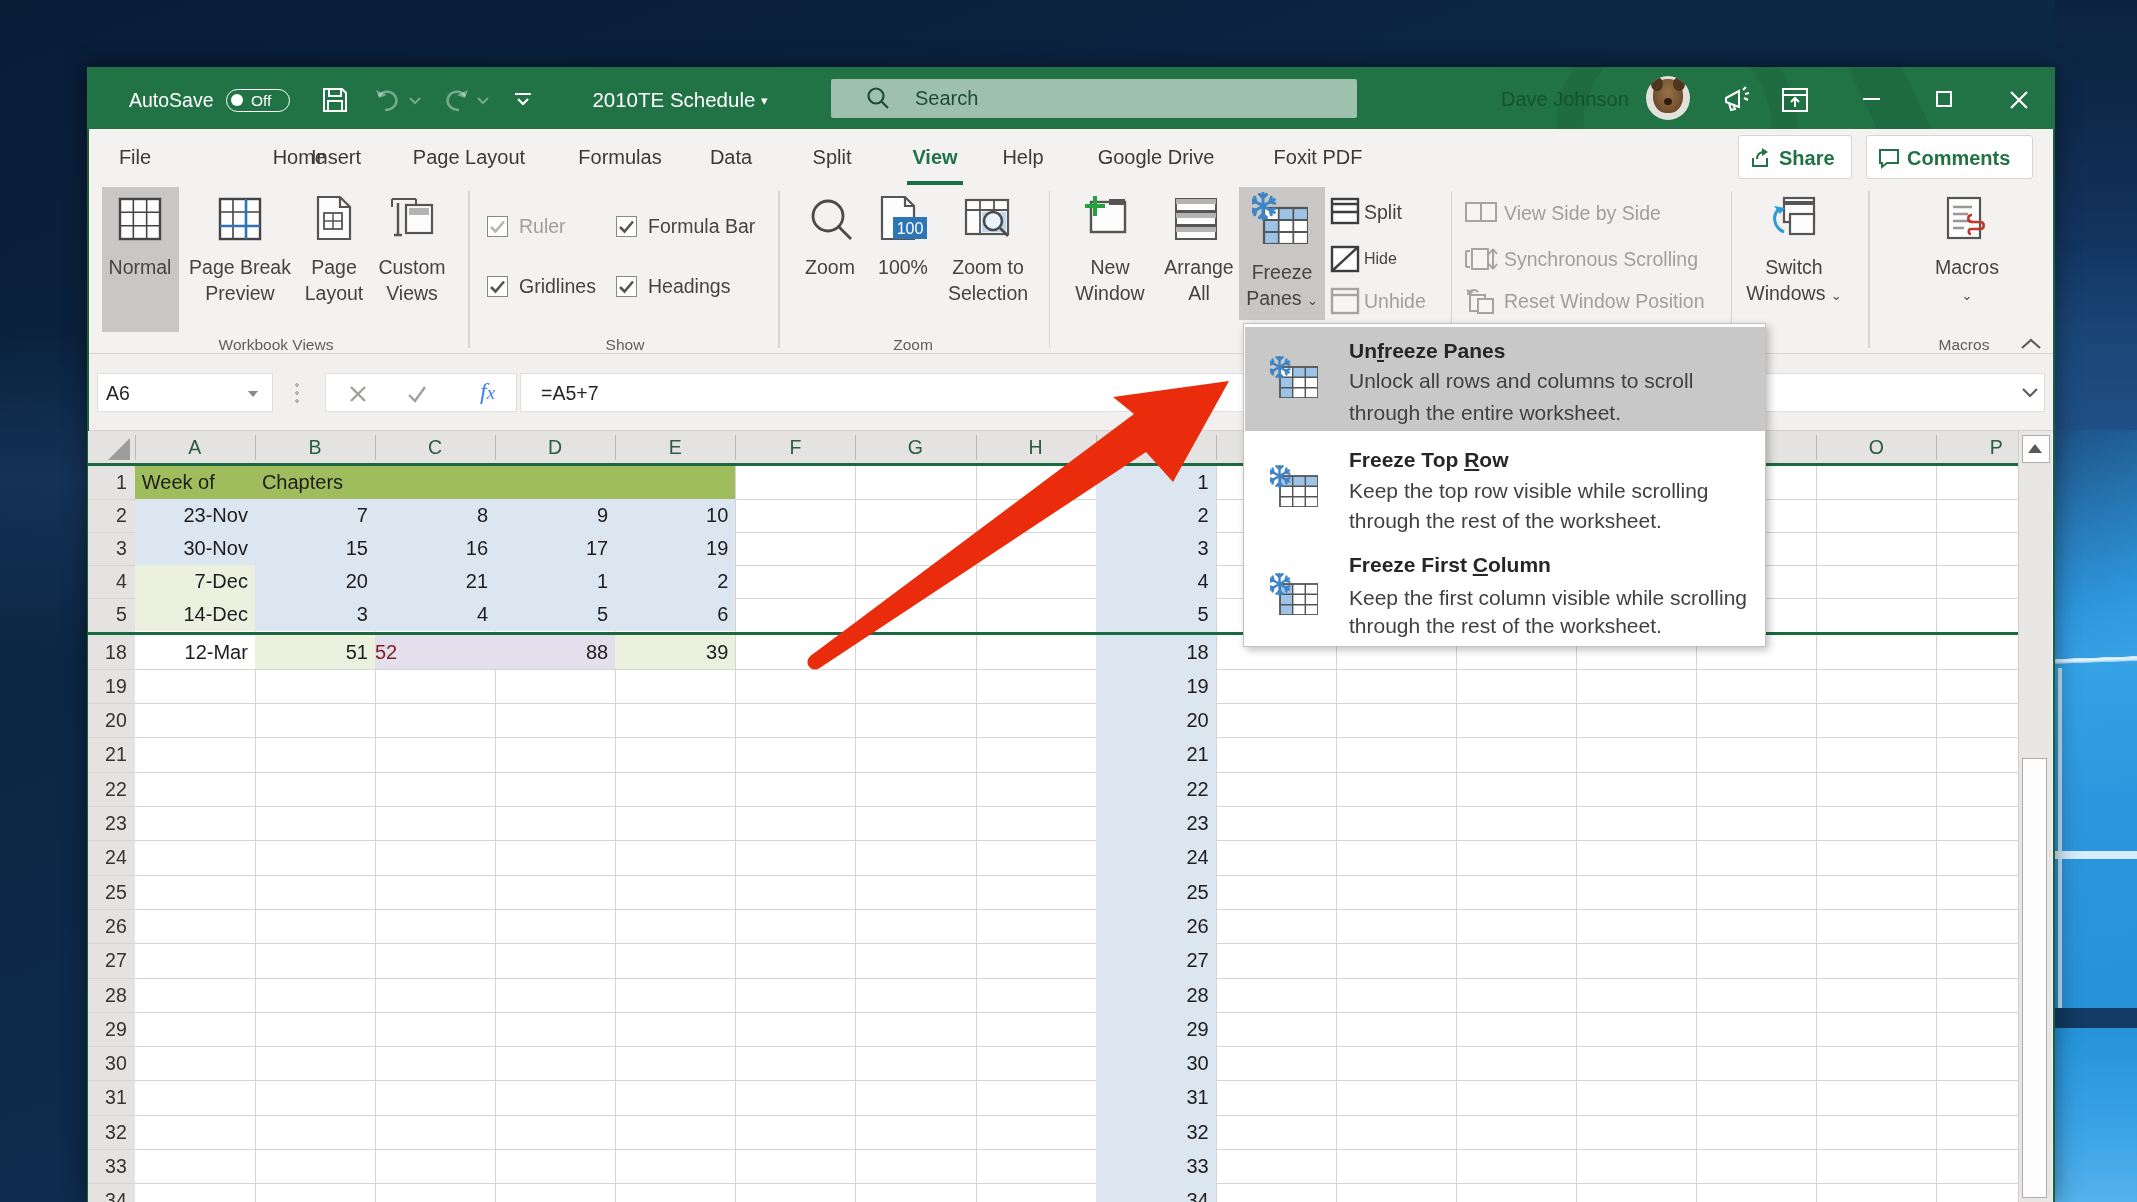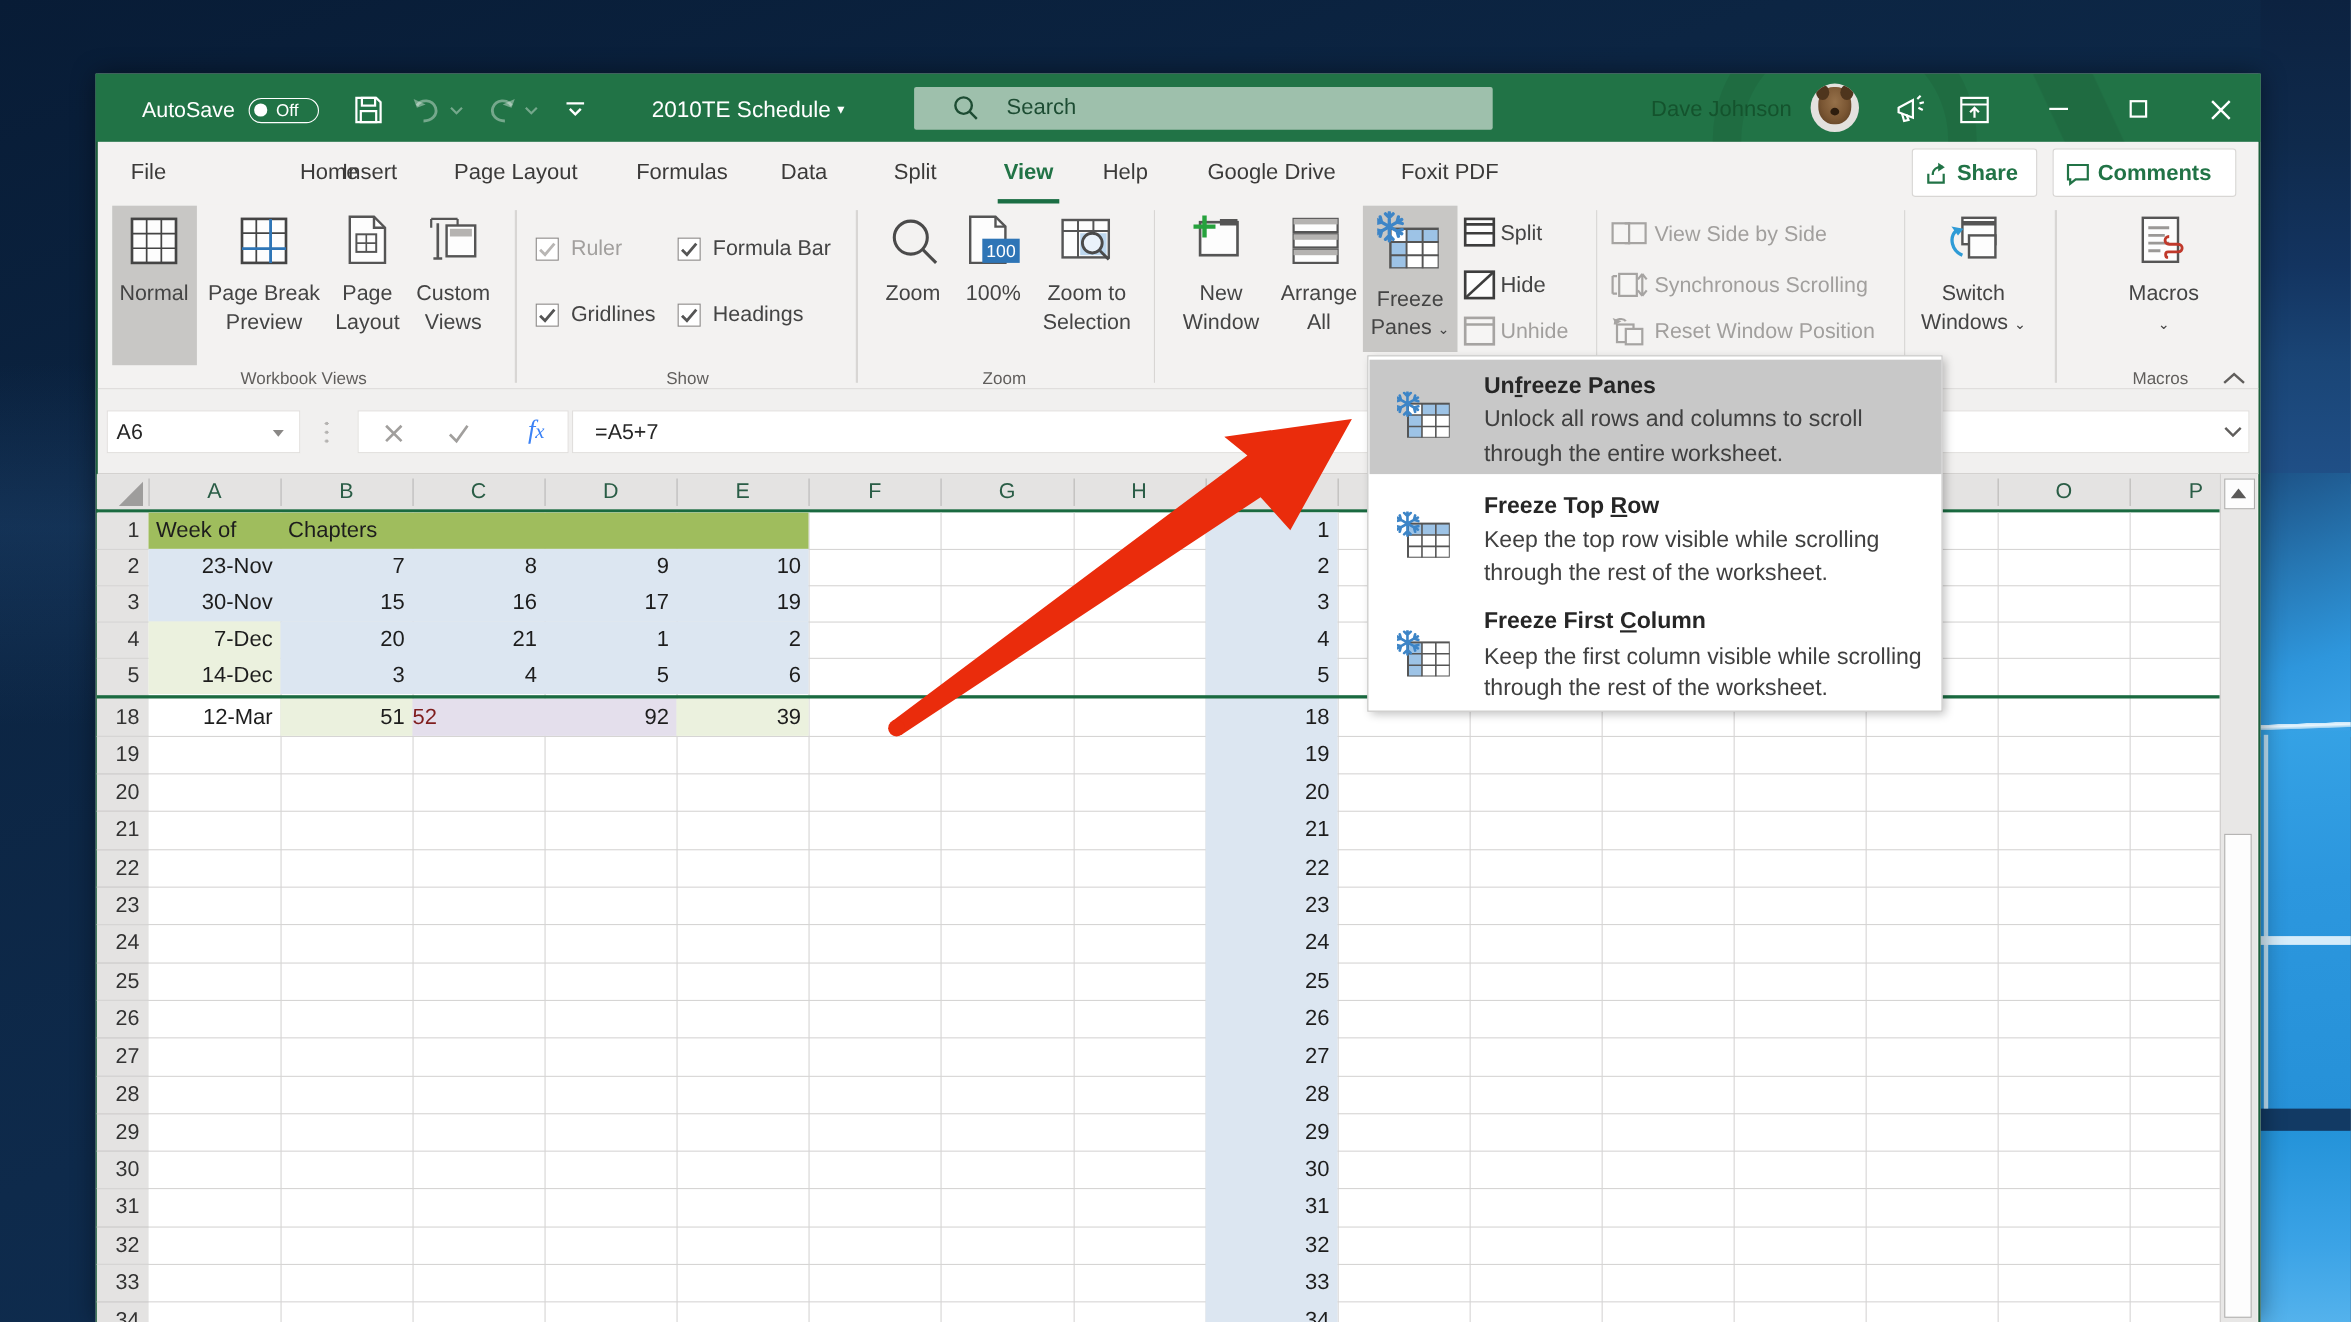--- a/index.html
+++ b/index.html
@@ -211,21 +211,21 @@
 <div class="a" style="left:1232px;top:259px;width:100px;color:#444;font-size:19.5px;line-height:26px;text-align:center">Freeze<br>Panes <span style="font-size:13px">⌄</span></div>
 <svg width="30" height="28" viewBox="0 0 30 28" style="position:absolute;left:1330px;top:197px">
     <rect x="2" y="2" width="26" height="24" fill="#fdfdfd" stroke="#3d3d3d" stroke-width="2.4"></rect>
     <path d="M2 7H28M2 15H28" stroke="#3d3d3d" stroke-width="2.4"></path>
   </svg>
 <div class="a" style="left:1364px;top:199px;width:100px;color:#444;font-size:19.5px;line-height:26px">Split</div>
 <svg width="30" height="28" viewBox="0 0 30 28" style="position:absolute;left:1330px;top:245px">
     <rect x="2" y="2" width="26" height="24" fill="#fdfdfd" stroke="#3d3d3d" stroke-width="2.4"></rect>
     <path d="M2 26L28 2" stroke="#3d3d3d" stroke-width="2.4"></path>
   </svg>
-<div class="a" style="left:1364px;top:246px;width:100px;color:#444;font-size:20px;line-height:26px">Hide</div>
+<div class="a" style="left:1364px;top:246px;width:100px;color:#444;font-size:16px;line-height:26px">Hide</div>
 <svg width="30" height="28" viewBox="0 0 30 28" style="position:absolute;left:1330px;top:287px">
     <rect x="2" y="2" width="26" height="24" fill="#f6f5f4" stroke="#a6a4a2" stroke-width="2.4"></rect>
     <path d="M2 8H28" stroke="#a6a4a2" stroke-width="2.4"></path>
   </svg>
 <div class="a" style="left:1364px;top:288px;width:100px;color:#a19f9d;font-size:19.5px;line-height:26px">Unhide</div>
 <svg width="36" height="28" viewBox="0 0 36 28" style="position:absolute;left:1464px;top:198px">
     <rect x="2" y="5" width="15" height="18" fill="#f6f5f4" stroke="#a6a4a2" stroke-width="2"></rect>
     <path d="M13 5 L17 5 L17 23 L13 23" fill="none" stroke="#a6a4a2" stroke-width="2"></path>
     <rect x="17" y="5" width="15" height="18" fill="#f6f5f4" stroke="#a6a4a2" stroke-width="2"></rect>
   </svg>
@@ -422,21 +422,21 @@
 <div class="a" style="left:495.1px;top:565.1px;width:120.1px;height:33.2px;text-align:right;padding-right:7px;font-size:20px;color:#1d1d1d;line-height:33.2px">1</div>
 <div class="a" style="left:615.2px;top:565.1px;width:120.1px;height:33.2px;text-align:right;padding-right:7px;font-size:20px;color:#1d1d1d;line-height:33.2px">2</div>
 <div class="a" style="left:134.8px;top:598.3px;width:120.1px;height:33.2px;text-align:right;padding-right:7px;font-size:20px;color:#1d1d1d;line-height:33.2px">14-Dec</div>
 <div class="a" style="left:254.9px;top:598.3px;width:120.1px;height:33.2px;text-align:right;padding-right:7px;font-size:20px;color:#1d1d1d;line-height:33.2px">3</div>
 <div class="a" style="left:375.0px;top:598.3px;width:120.1px;height:33.2px;text-align:right;padding-right:7px;font-size:20px;color:#1d1d1d;line-height:33.2px">4</div>
 <div class="a" style="left:495.1px;top:598.3px;width:120.1px;height:33.2px;text-align:right;padding-right:7px;font-size:20px;color:#1d1d1d;line-height:33.2px">5</div>
 <div class="a" style="left:615.2px;top:598.3px;width:120.1px;height:33.2px;text-align:right;padding-right:7px;font-size:20px;color:#1d1d1d;line-height:33.2px">6</div>
 <div class="a" style="left:134.8px;top:634.5px;width:120.1px;height:34.3px;text-align:right;padding-right:7px;font-size:20px;color:#1d1d1d;line-height:34.3px">12-Mar</div>
 <div class="a" style="left:254.9px;top:634.5px;width:120.1px;height:34.3px;text-align:right;padding-right:7px;font-size:20px;color:#1d1d1d;line-height:34.3px">51</div>
 <div class="a" style="left:375.0px;top:634.5px;width:120.1px;height:34.3px;text-align:left;padding-right:7px;font-size:20px;color:#7f1d1d;line-height:34.3px">52</div>
-<div class="a" style="left:495.1px;top:634.5px;width:120.1px;height:34.3px;text-align:right;padding-right:7px;font-size:20px;color:#1d1d1d;line-height:34.3px">92</div>
+<div class="a" style="left:495.1px;top:634.5px;width:120.1px;height:34.3px;text-align:right;padding-right:7px;font-size:20px;color:#1d1d1d;line-height:34.3px">88</div>
 <div class="a" style="left:615.2px;top:634.5px;width:120.1px;height:34.3px;text-align:right;padding-right:7px;font-size:20px;color:#1d1d1d;line-height:34.3px">39</div>
 <div class="a" style="left:1095.6px;top:465.5px;width:120.1px;height:33.2px;text-align:right;padding-right:7px;font-size:20px;color:#1d1d1d;line-height:33.2px">1</div>
 <div class="a" style="left:1095.6px;top:498.7px;width:120.1px;height:33.2px;text-align:right;padding-right:7px;font-size:20px;color:#1d1d1d;line-height:33.2px">2</div>
 <div class="a" style="left:1095.6px;top:531.9px;width:120.1px;height:33.2px;text-align:right;padding-right:7px;font-size:20px;color:#1d1d1d;line-height:33.2px">3</div>
 <div class="a" style="left:1095.6px;top:565.1px;width:120.1px;height:33.2px;text-align:right;padding-right:7px;font-size:20px;color:#1d1d1d;line-height:33.2px">4</div>
 <div class="a" style="left:1095.6px;top:598.3px;width:120.1px;height:33.2px;text-align:right;padding-right:7px;font-size:20px;color:#1d1d1d;line-height:33.2px">5</div>
 <div class="a" style="left:1095.6px;top:634.5px;width:120.1px;height:34.3px;text-align:right;padding-right:7px;font-size:20px;color:#1d1d1d;line-height:34.3px">18</div>
 <div class="a" style="left:1095.6px;top:668.8px;width:120.1px;height:34.3px;text-align:right;padding-right:7px;font-size:20px;color:#1d1d1d;line-height:34.3px">19</div>
 <div class="a" style="left:1095.6px;top:703.1px;width:120.1px;height:34.3px;text-align:right;padding-right:7px;font-size:20px;color:#1d1d1d;line-height:34.3px">20</div>
 <div class="a" style="left:1095.6px;top:737.4px;width:120.1px;height:34.3px;text-align:right;padding-right:7px;font-size:20px;color:#1d1d1d;line-height:34.3px">21</div>

